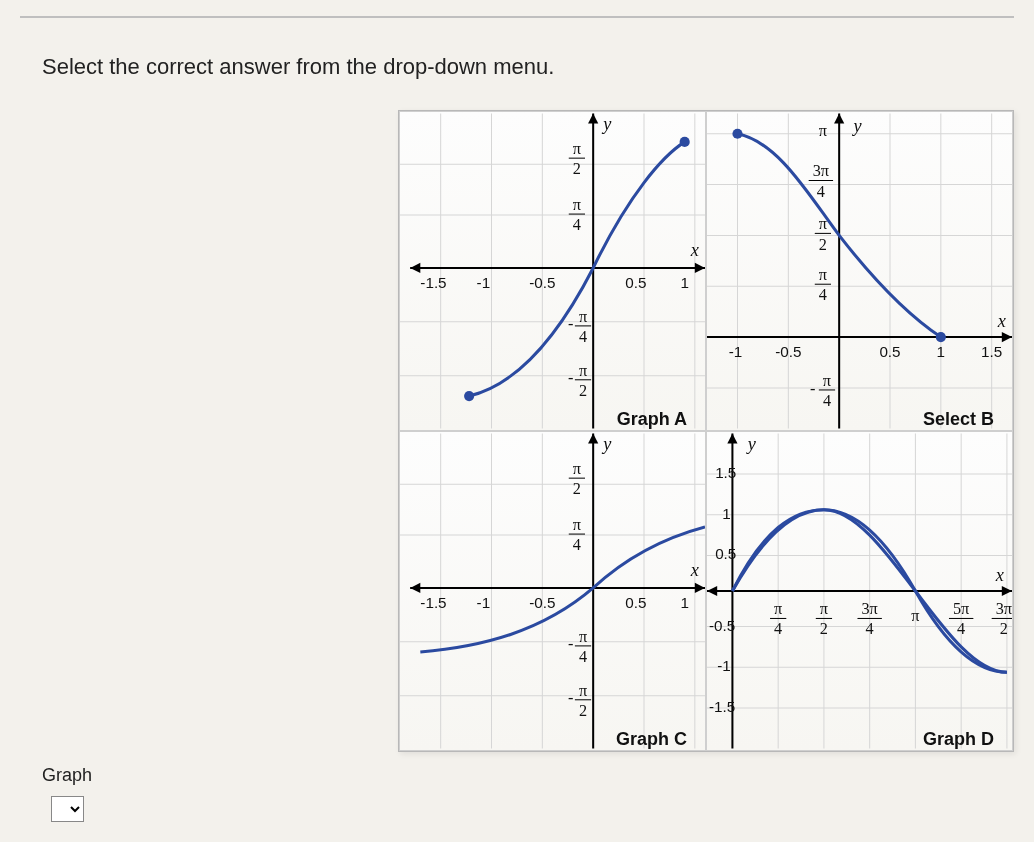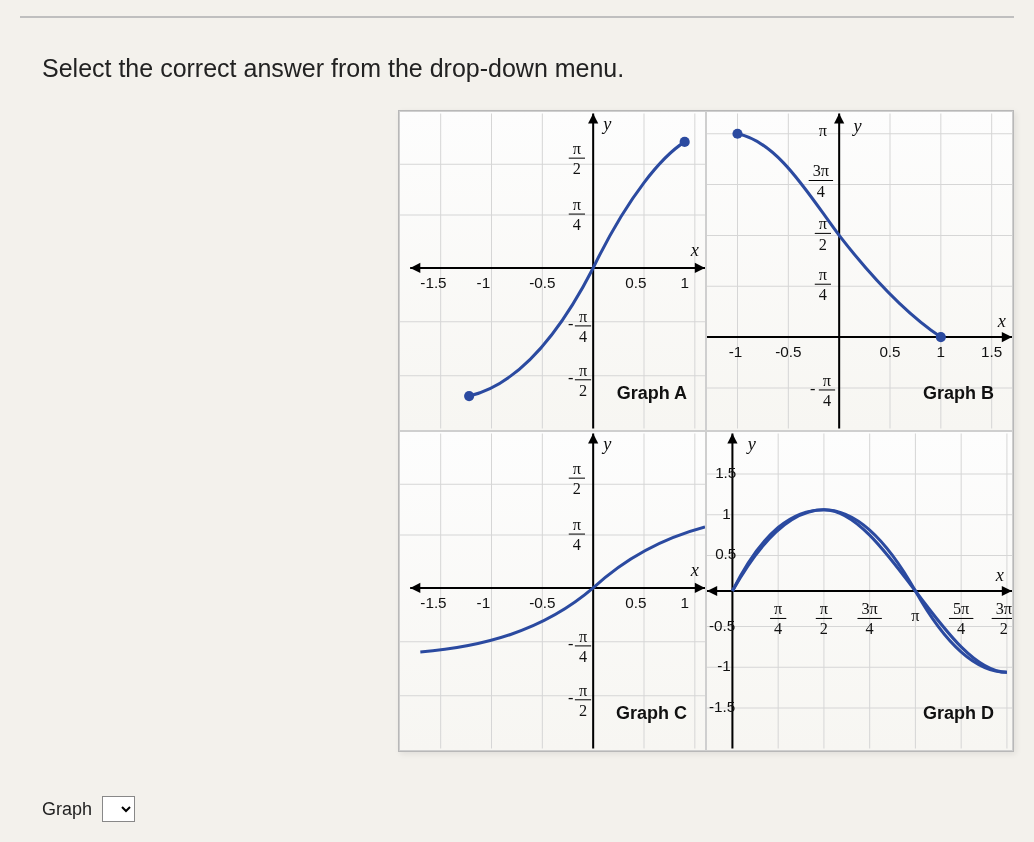--- a/index.html
+++ b/index.html
@@ -16,21 +16,21 @@
     background: #f3f1ec;
     padding-top: 30px;
     box-sizing: border-box;
   }
   .top-rule {
     position: absolute;
     top: 16px; left: 20px; right: 20px;
     border-top: 2px solid #bfbfbf;
   }
   .instruction {
-    font-size: 25px;
+    font-size: 22px;
     color: #222;
     margin: 24px 0 14px 42px;
   }
   .figure-wrap {
     position: absolute;
     left: 398px;
     top: 110px;
     width: 614px;
     height: 640px;
     display: grid;
@@ -44,33 +44,34 @@
     background: linear-gradient(#fdfdfd,#f7f6f2);
     border: 1px solid #cfcfcf;
     overflow: hidden;
   }
   .panel svg { position:absolute; inset:0; width:100%; height:100%; }
   .axis-lbl { font: italic 18px Georgia, serif; fill:#111; }
   .tick-lbl { font: 15px Arial, sans-serif; fill:#111; }
   .frac { font: 16px Georgia, serif; fill:#111; text-anchor:middle; }
   .panel-title {
     position: absolute;
-    bottom: 26px;
+    bottom: 0;
     right: 18px;
     font: bold 18px Arial, sans-serif;
     color: #111;
   }
   .answer-row {
     position: absolute;
     left: 42px;
     bottom: 20px;
     font-size: 18px;
     display: flex;
     align-items: center;
     gap: 10px;
+    flex-direction: column;
   }
   select {
     height: 26px;
     font-size: 14px;
     border: 1px solid #888;
     background: #fff;
   }
   .cursor-arrow {
     position:absolute; left:452px; top:388px;
     font-size:18px; color:#000;
@@ -191,21 +192,21 @@
             <line x1="106" y1="168" x2="122" y2="168" stroke="#000"></line>
             <text x="114" y="184">4</text>
           </g>
         <g class="frac">
             <text x="104" y="276">-</text>
             <text x="118" y="268">π</text>
             <line x1="110" y1="272" x2="126" y2="272" stroke="#000"></line>
             <text x="118" y="288">4</text>
           </g>
       </svg>
-      <div class="panel-title">Graph B</div>
+      <div class="panel-title">Select B</div>
     </div>
 
     <div class="panel">
       <svg viewBox="0 0 300 310">
         <g stroke="#d6d6d6" stroke-width="1">
           <line x1="0" y1="50" x2="300" y2="50"></line>
             <line x1="0" y1="100" x2="300" y2="100"></line>
           <line x1="0" y1="205" x2="300" y2="205"></line>
             <line x1="0" y1="258" x2="300" y2="258"></line>
           <line x1="40" y1="0" x2="40" y2="310"></line>

